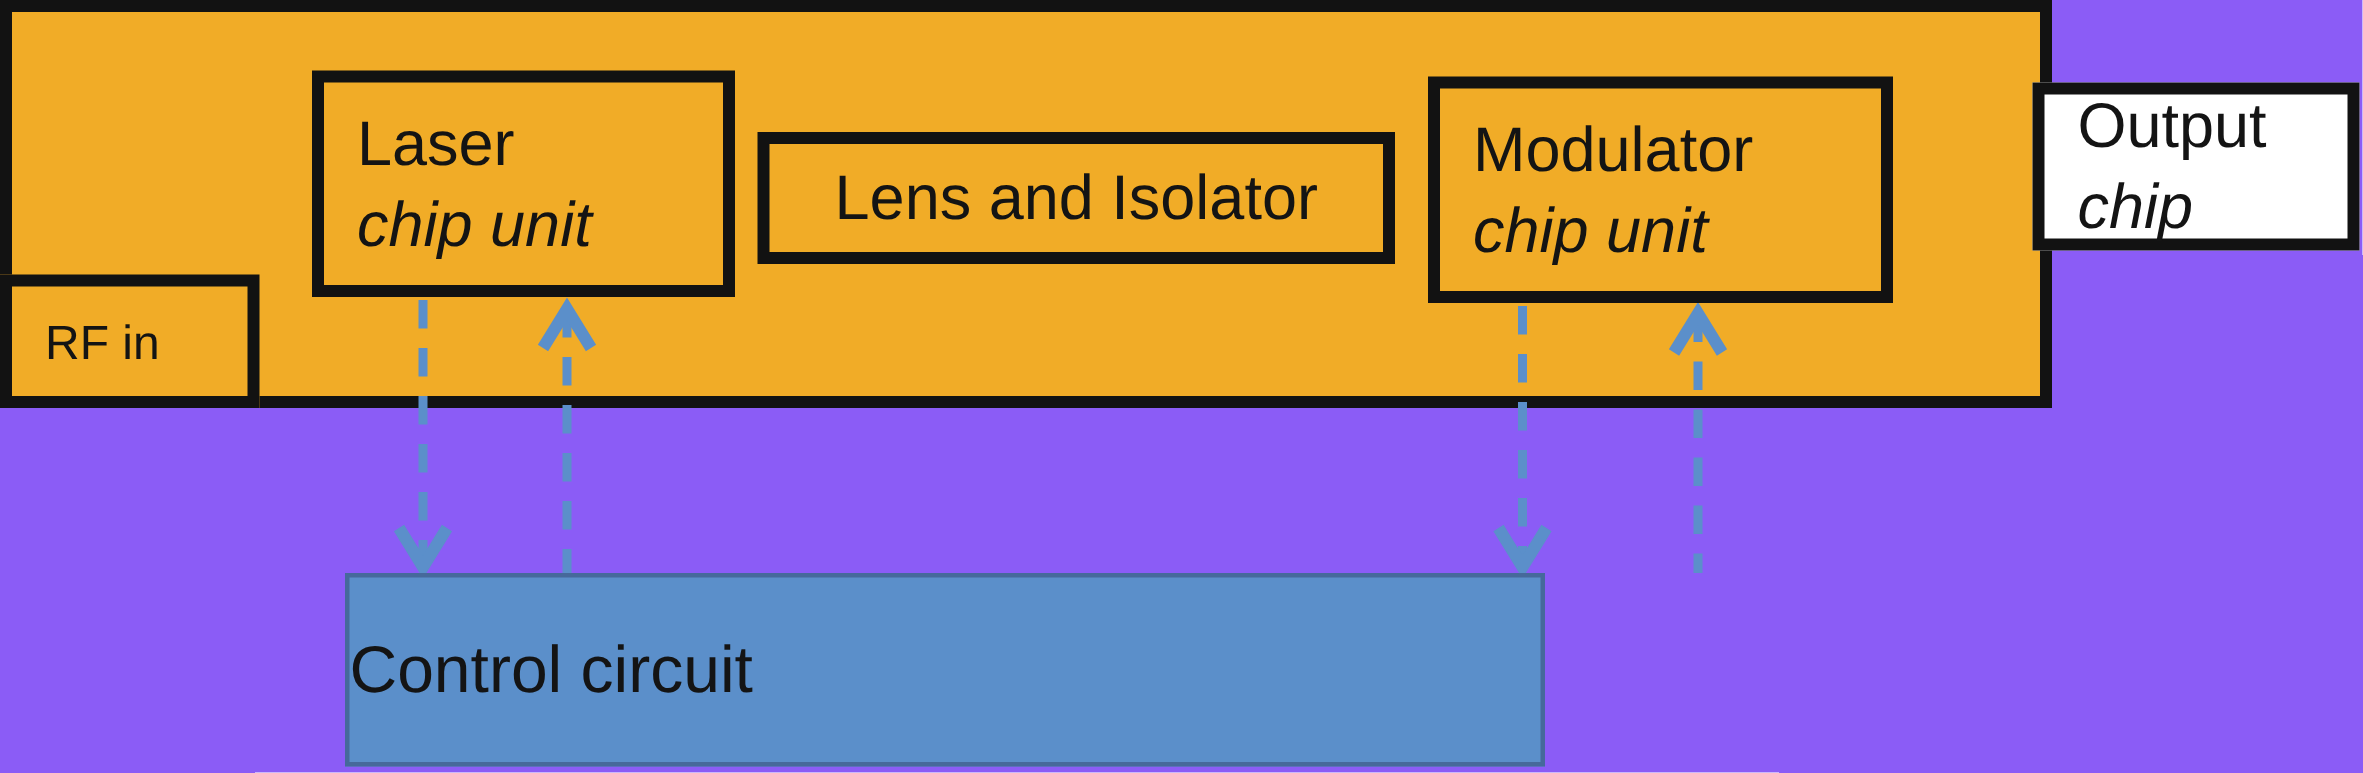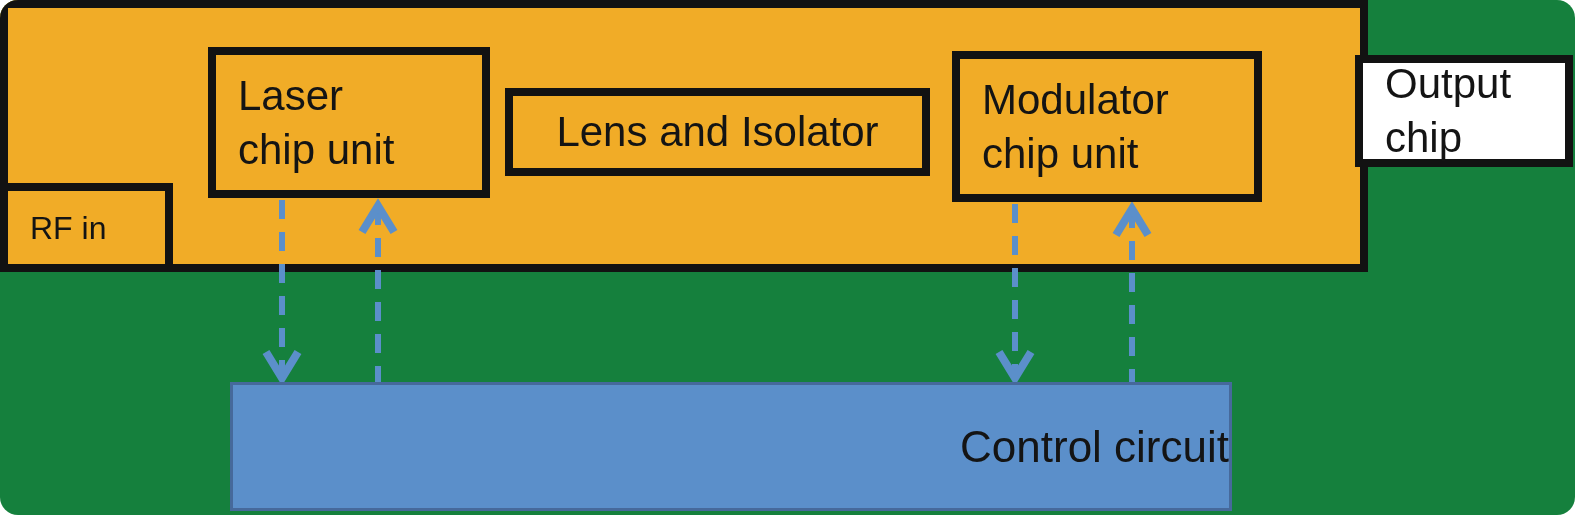--- a/index.html
+++ b/index.html
@@ -1,24 +1,23 @@
 <!DOCTYPE html>
 <html><head>
 <meta charset="utf-8">
 <style>
   html, body { margin: 0; padding: 0; background: #ffffff; }
   .canvas {
     position: relative;
     width: 1575px;
     height: 515px;
-    background: #15803d;
+    background: #8b5cf6;
     font-family: "Liberation Sans", "DejaVu Sans", sans-serif;
     color: #141414;
     overflow: hidden;
-    border-radius: 18px;
   }
   .box { position: absolute; box-sizing: border-box; }
 
   .main-module {
     left: 0; top: 0; width: 1368px; height: 272px;
     background: #f1ac27;
     border: 8px solid #121212;
   }
   .sub-box {
     background: #f1ac27;
@@ -31,37 +30,37 @@
   .mod-box     { left: 952px;  top: 51px;  width: 310px; height: 151px; padding-left: 22px; }
   .rf-box      { left: 0;      top: 183px; width: 173px; height: 89px;  padding-left: 22px; font-size: 32px; }
   .output-box  {
     left: 1355px; top: 55px; width: 218px; height: 112px;
     background: #ffffff; border: 8px solid #121212;
     display: flex; flex-direction: column; justify-content: center;
     padding-left: 22px; font-size: 42px; line-height: 54px;
     position: absolute; box-sizing: border-box;
   }
   .control-box {
-    left: 230px; top: 382px; width: 1002px; height: 129px;
+    left: 230px; top: 382px; width: 800px; height: 129px;
     background: #5b8fca; border: 3px solid #46699b;
-    display: flex; align-items: center; justify-content: flex-end;
+    display: flex; align-items: center; justify-content: flex-start;
     font-size: 44px; color: #141414;
     position: absolute; box-sizing: border-box;
   }
   .arrows {
     position: absolute; left: 0; top: 0; width: 1575px; height: 515px;
     pointer-events: none;
   }
   .arrows line {
     stroke: #5b8fca; stroke-width: 6; stroke-dasharray: 19 13;
   }
   .arrows polyline {
     stroke: #5b8fca; stroke-width: 8; fill: none; stroke-linejoin: miter;
   }
-  .line2 { display: block; }
+  .line2 { display: block; font-style: italic; }
 </style>
 </head>
 <body>
 
 <div class="canvas">
 
   <div class="box main-module"></div>
 
   <svg class="arrows" viewBox="0 0 1575 515">
 

